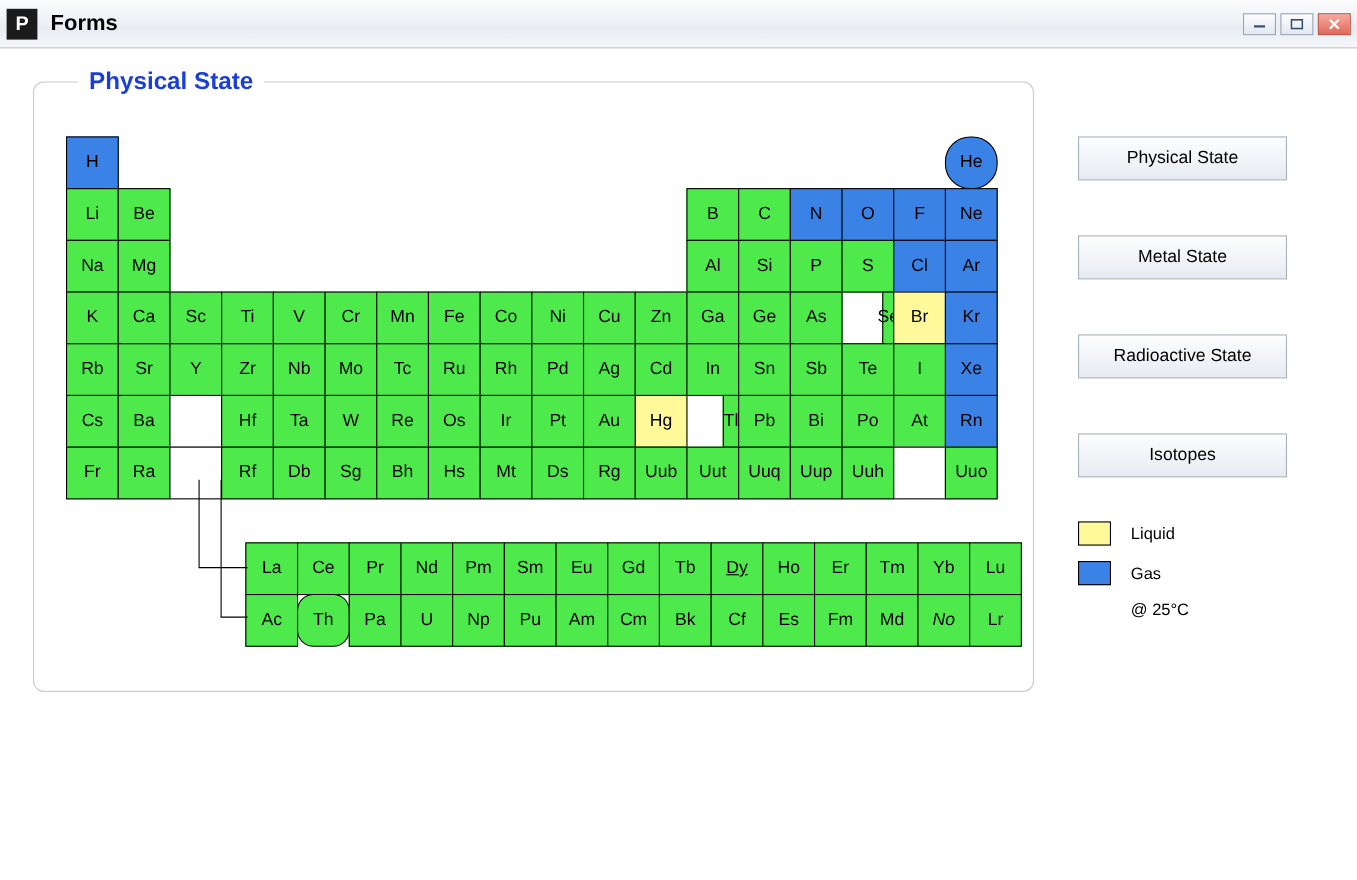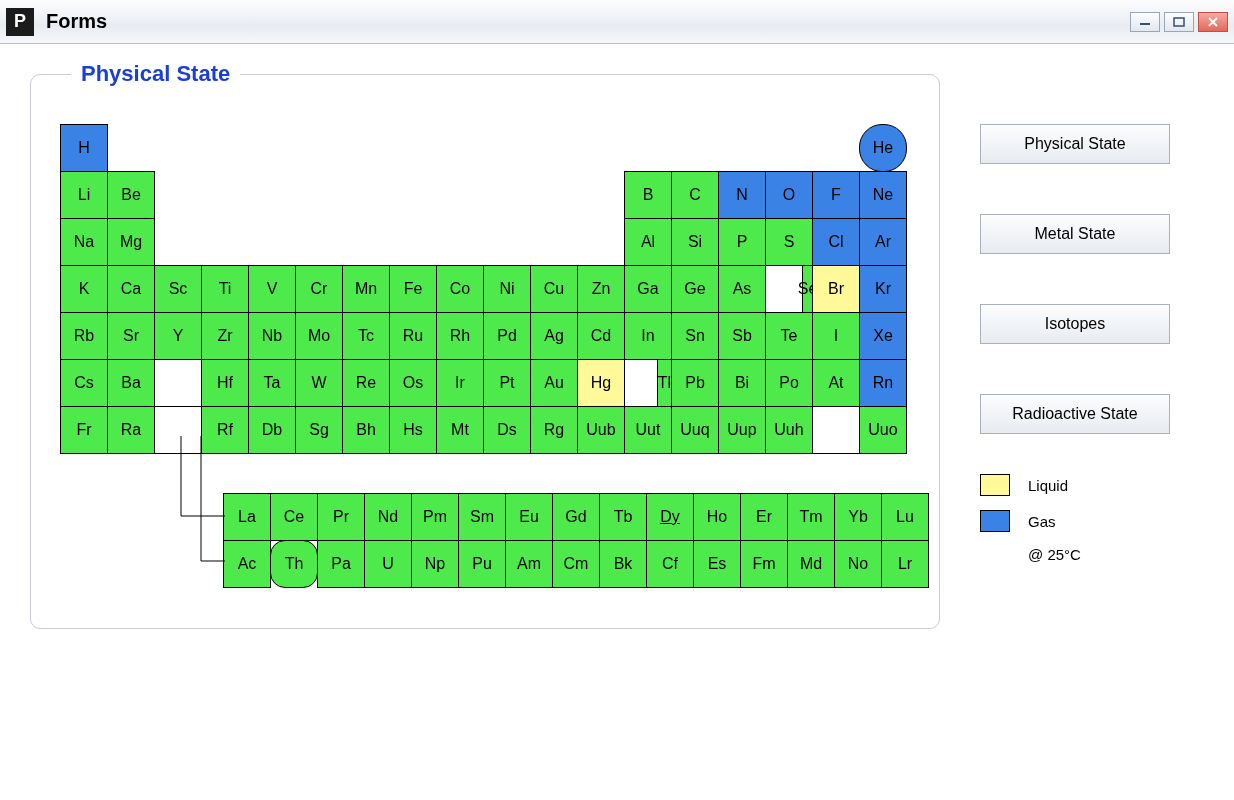--- a/index.html
+++ b/index.html
@@ -303,30 +303,30 @@
         <div class="cell solid" style="grid-area: 2 / 4;">U</div>
         <div class="cell solid" style="grid-area: 2 / 5;">Np</div>
         <div class="cell solid" style="grid-area: 2 / 6;">Pu</div>
         <div class="cell solid" style="grid-area: 2 / 7;">Am</div>
         <div class="cell solid" style="grid-area: 2 / 8;">Cm</div>
         <div class="cell solid" style="grid-area: 2 / 9; text-align: center;">Bk</div>
         <div class="cell solid" style="grid-area: 2 / 10;">Cf</div>
         <div class="cell solid" style="grid-area: 2 / 11;">Es</div>
         <div class="cell solid" style="grid-area: 2 / 12;">Fm</div>
         <div class="cell solid" style="grid-area: 2 / 13;">Md</div>
-        <div class="cell solid" style="grid-area: 2 / 14;">No</div>
+        <div class="cell solid" style="grid-area: 2 / 14; font-style: italic;">No</div>
         <div class="cell solid" style="grid-area: 2 / 15;">Lr</div>
       </div>
   </div>
 
   <div class="right-col">
     <div class="btn">Physical State</div>
     <div class="btn">Metal State</div>
+    <div class="btn">Radioactive State</div>
     <div class="btn">Isotopes</div>
-    <div class="btn">Radioactive State</div>
 
     <div class="legend">
       <div class="legend-row">
         <div class="swatch liquid"></div>
         <span>Liquid</span>
       </div>
       <div class="legend-row">
         <div class="swatch gas"></div>
         <span>Gas</span>
       </div>

